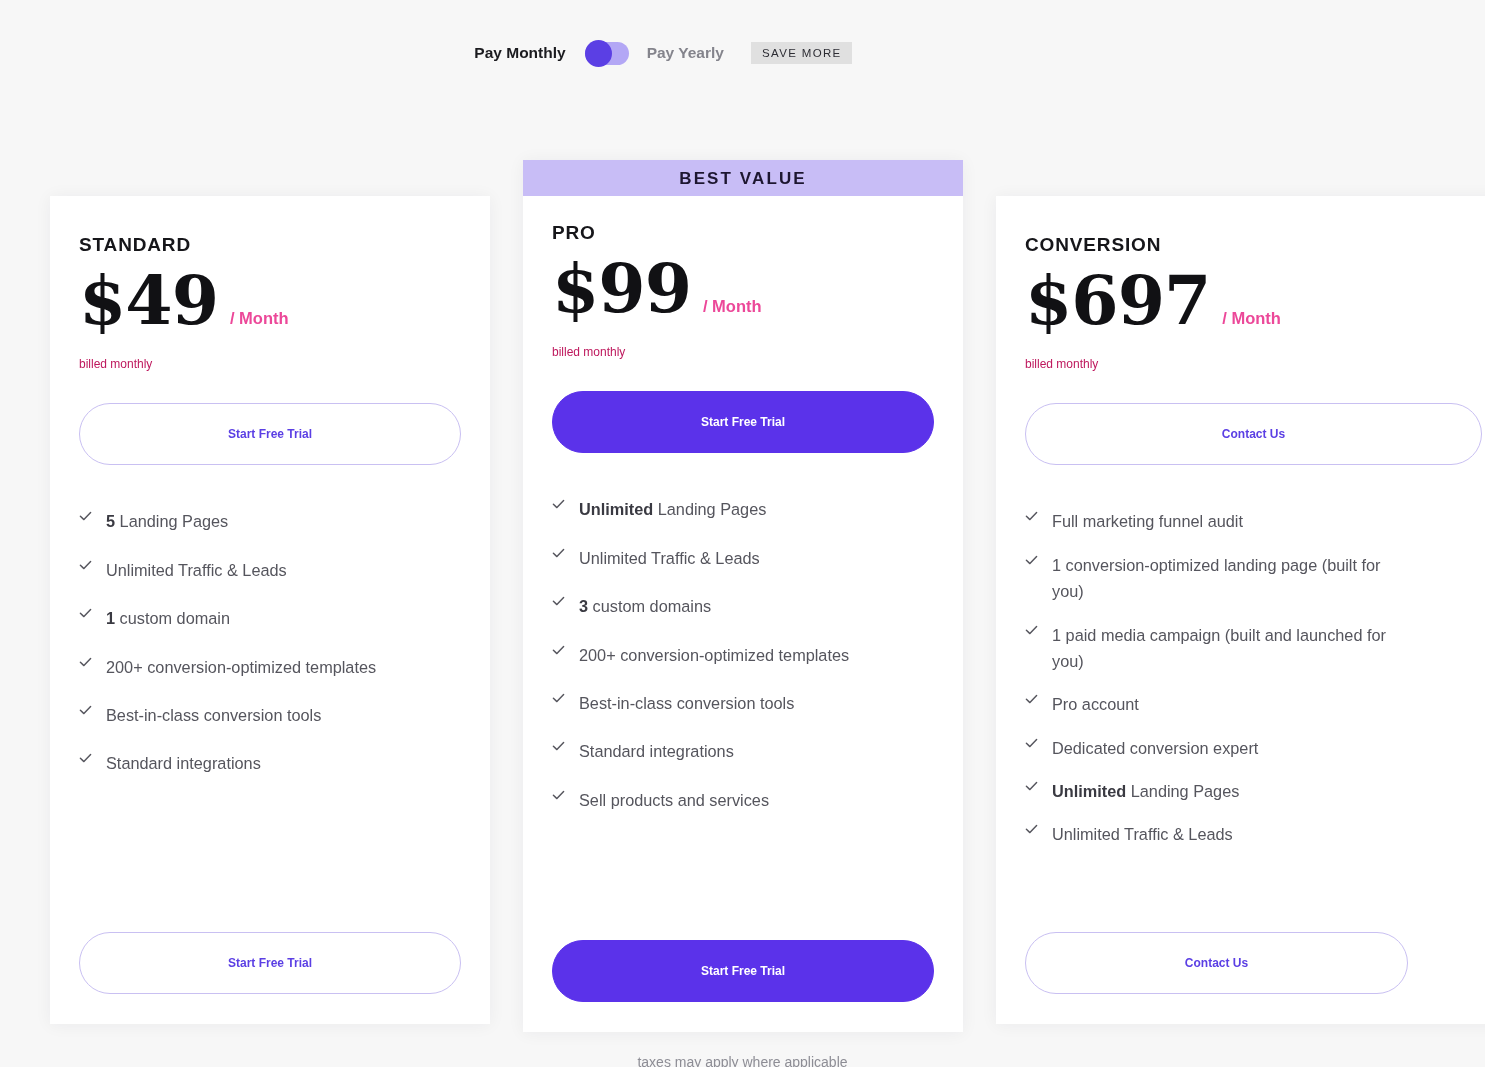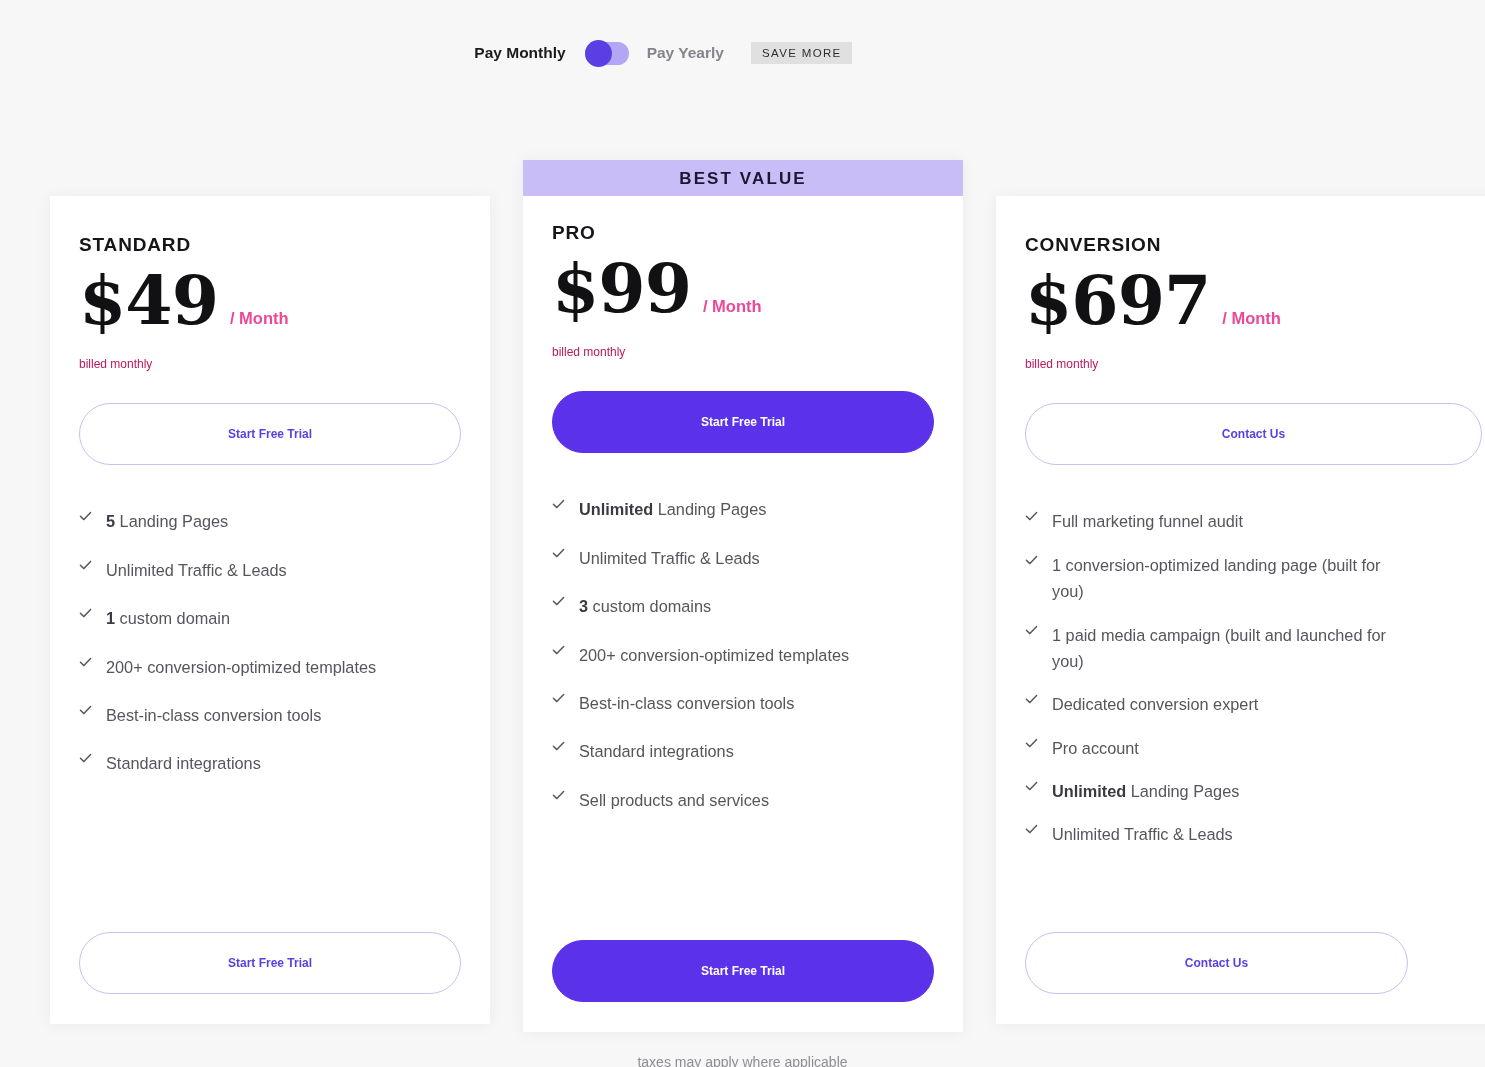--- a/index.html
+++ b/index.html
@@ -468,29 +468,29 @@
             </svg>
           </span>
           <span class="feature-text">1 paid media campaign (built and launched for you)</span>
         </li>
         <li class="feature">
           <span class="check-icon">
             <svg width="13" height="13" viewBox="0 0 13 13" fill="none">
               <path d="M1.4 6.3 L4.9 9.6 L11.6 2.6" stroke="#55555d" stroke-width="1.45" stroke-linecap="round" stroke-linejoin="round"></path>
             </svg>
           </span>
+          <span class="feature-text">Pro account</span>
+        </li>
+        <li class="feature">
+          <span class="check-icon">
+            <svg width="13" height="13" viewBox="0 0 13 13" fill="none">
+              <path d="M1.4 6.3 L4.9 9.6 L11.6 2.6" stroke="#55555d" stroke-width="1.45" stroke-linecap="round" stroke-linejoin="round"></path>
+            </svg>
+          </span>
           <span class="feature-text">Dedicated conversion expert</span>
-        </li>
-        <li class="feature">
-          <span class="check-icon">
-            <svg width="13" height="13" viewBox="0 0 13 13" fill="none">
-              <path d="M1.4 6.3 L4.9 9.6 L11.6 2.6" stroke="#55555d" stroke-width="1.45" stroke-linecap="round" stroke-linejoin="round"></path>
-            </svg>
-          </span>
-          <span class="feature-text">Pro account</span>
         </li>
         <li class="feature">
           <span class="check-icon">
             <svg width="13" height="13" viewBox="0 0 13 13" fill="none">
               <path d="M1.4 6.3 L4.9 9.6 L11.6 2.6" stroke="#55555d" stroke-width="1.45" stroke-linecap="round" stroke-linejoin="round"></path>
             </svg>
           </span>
           <span class="feature-text"><b>Unlimited</b> Landing Pages</span>
         </li>
         <li class="feature">

